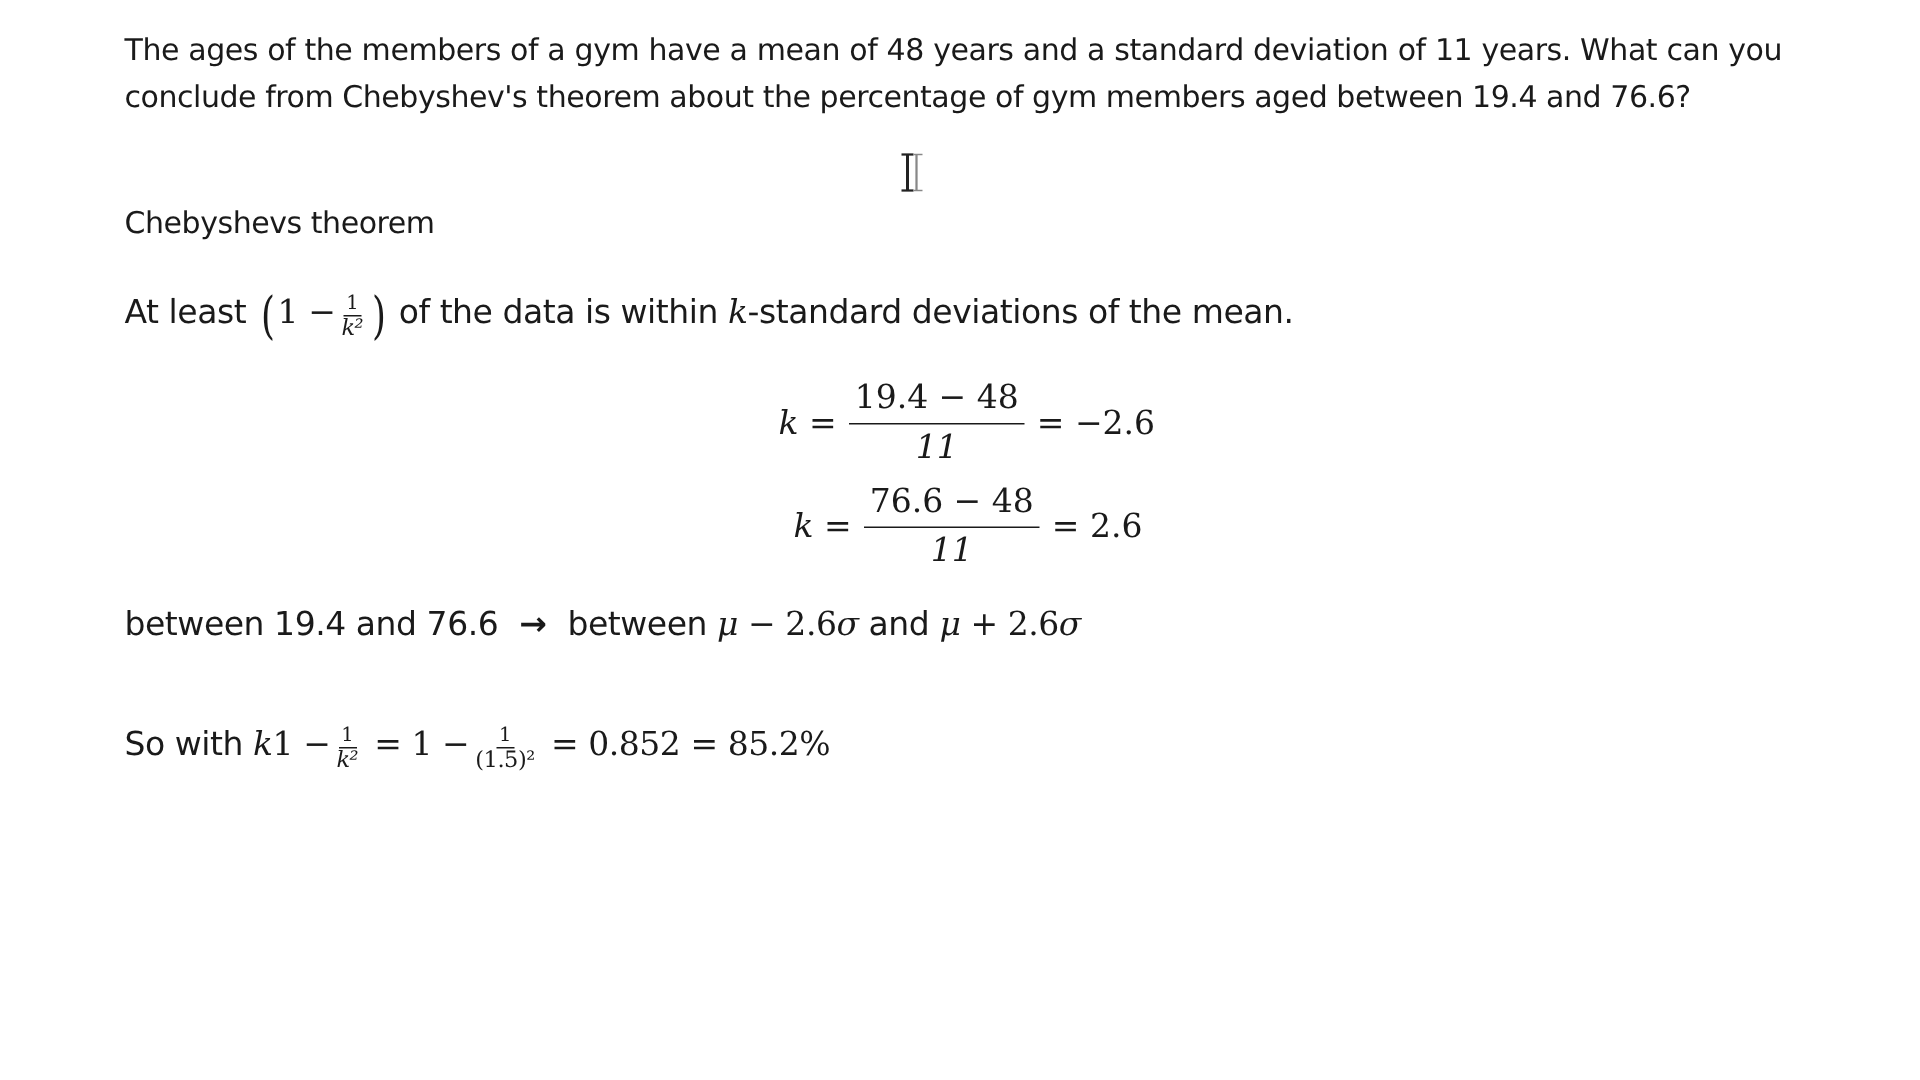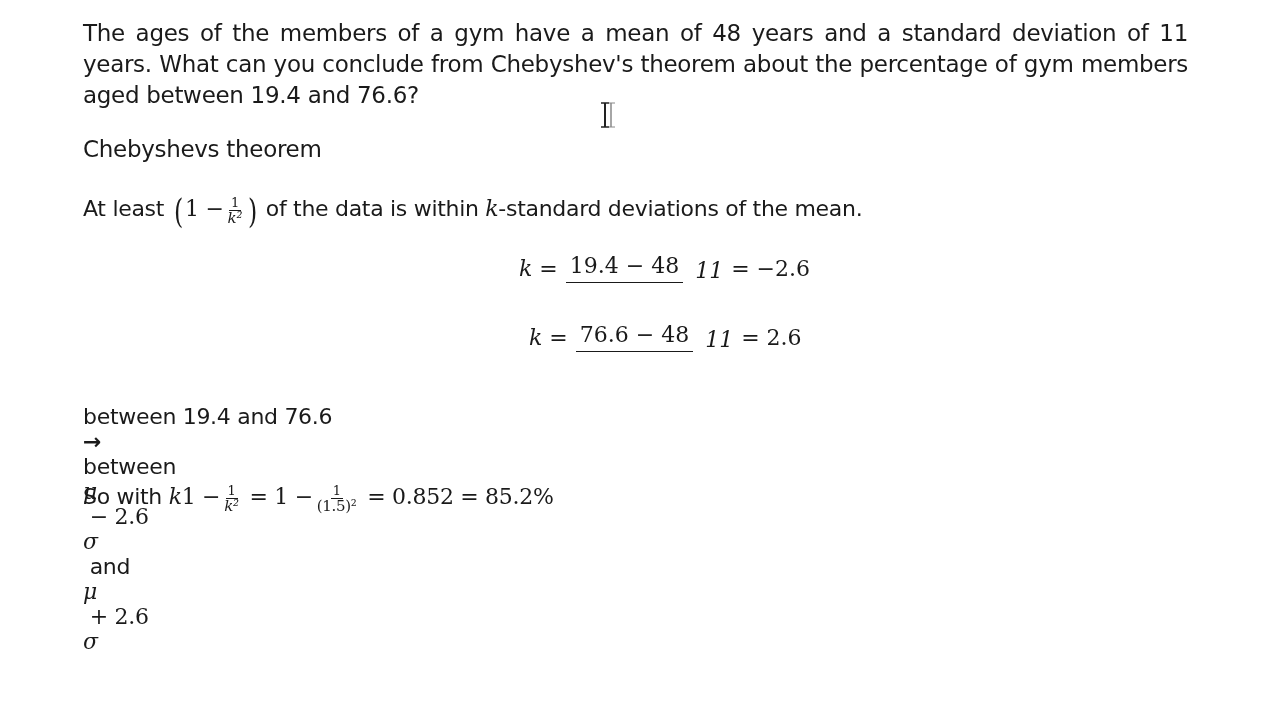--- a/index.html
+++ b/index.html
@@ -1,29 +1,29 @@
 <!DOCTYPE html>
 <html><head>
 <meta charset="utf-8">
 <style>
   html, body { margin:0; padding:0; background:#ffffff; }
   body { width:1280px; height:720px; position:relative; overflow:hidden;
          font-family:"DejaVu Sans", "Liberation Sans", sans-serif; color:#1a1a1a; }
-  .para { position:absolute; left:83px; font-size:23px; letter-spacing:-0.3px; }
+  .para { position:absolute; left:83px; font-size:20px; letter-spacing:-0.3px; }
   .question { top:18px; width:1105px; line-height:31px; text-align:justify; text-align-last:left; }
   .heading { top:136px; }
   .math { font-family:"DejaVu Serif","Liberation Serif", serif; }
   .it { font-style:italic; font-family:"DejaVu Serif","Liberation Serif", serif; }
   .line { position:absolute; left:83px; font-size:22px; display:flex; align-items:flex-start; white-space:pre; letter-spacing:-0.3px; }
   .frac-small { display:inline-flex; flex-direction:column; align-items:center; vertical-align:middle; font-family:"DejaVu Serif","Liberation Serif",serif; margin:0 2px; }
   .frac-small .num { font-size:13px; line-height:14px; padding:0 2px; border-bottom:1px solid #1a1a1a; }
   .frac-small .den { font-size:15px; line-height:15px; padding:0 2px; }
   .paren { font-family:"DejaVu Serif","Liberation Serif",serif; font-size:34px; font-weight:200; line-height:30px; transform:scaleX(0.7); display:inline-block; }
   .eq { position:absolute; font-family:"DejaVu Serif","Liberation Serif",serif; font-size:22px; display:flex; align-items:center; white-space:pre; }
-  .frac-big { display:inline-flex; flex-direction:row; align-items:center; margin:0 8px;gap:12px; }
+  .frac-big { display:inline-flex; flex-direction:column; align-items:center; margin:0 8px; }
   .frac-big .num { padding:0 4px 4px; border-bottom:1.5px solid #1a1a1a; line-height:24px; }
   .frac-big .den { padding-top:4px; line-height:24px;font-style:italic; }
   .cursor { position:absolute; left:598px; top:100px; width:24px; height:30px; }
 </style>
 </head>
 <body>
 
 <div class="para question">The ages of the members of a gym have a mean of 48 years and a standard deviation of 11 years. What can you conclude from Chebyshev's theorem about the percentage of gym members aged between 19.4 and 76.6?</div>
 
 <div class="para heading">Chebyshevs theorem</div>
@@ -54,21 +54,21 @@
 
 <div class="eq" style="left:529px; top:323px;">
   <span class="it">k =</span>
   <span class="frac-big">
     <span class="num">76.6 − 48</span>
     <span class="den">11</span>
   </span>
   <span>= 2.6</span>
 </div>
 
-<div class="line" style="top:404px;flex-direction:column;">
+<div class="line" style="top:404px;">
   <span>between 19.4 and 76.6</span>
   <span style="width:14px"></span>
   <span style="font-weight:bold;">→</span>
   <span style="width:14px"></span>
   <span>between </span>
   <span class="it">μ</span>
   <span class="math"> − 2.6</span>
   <span class="it">σ</span>
   <span> and </span>
   <span class="it">μ</span>

